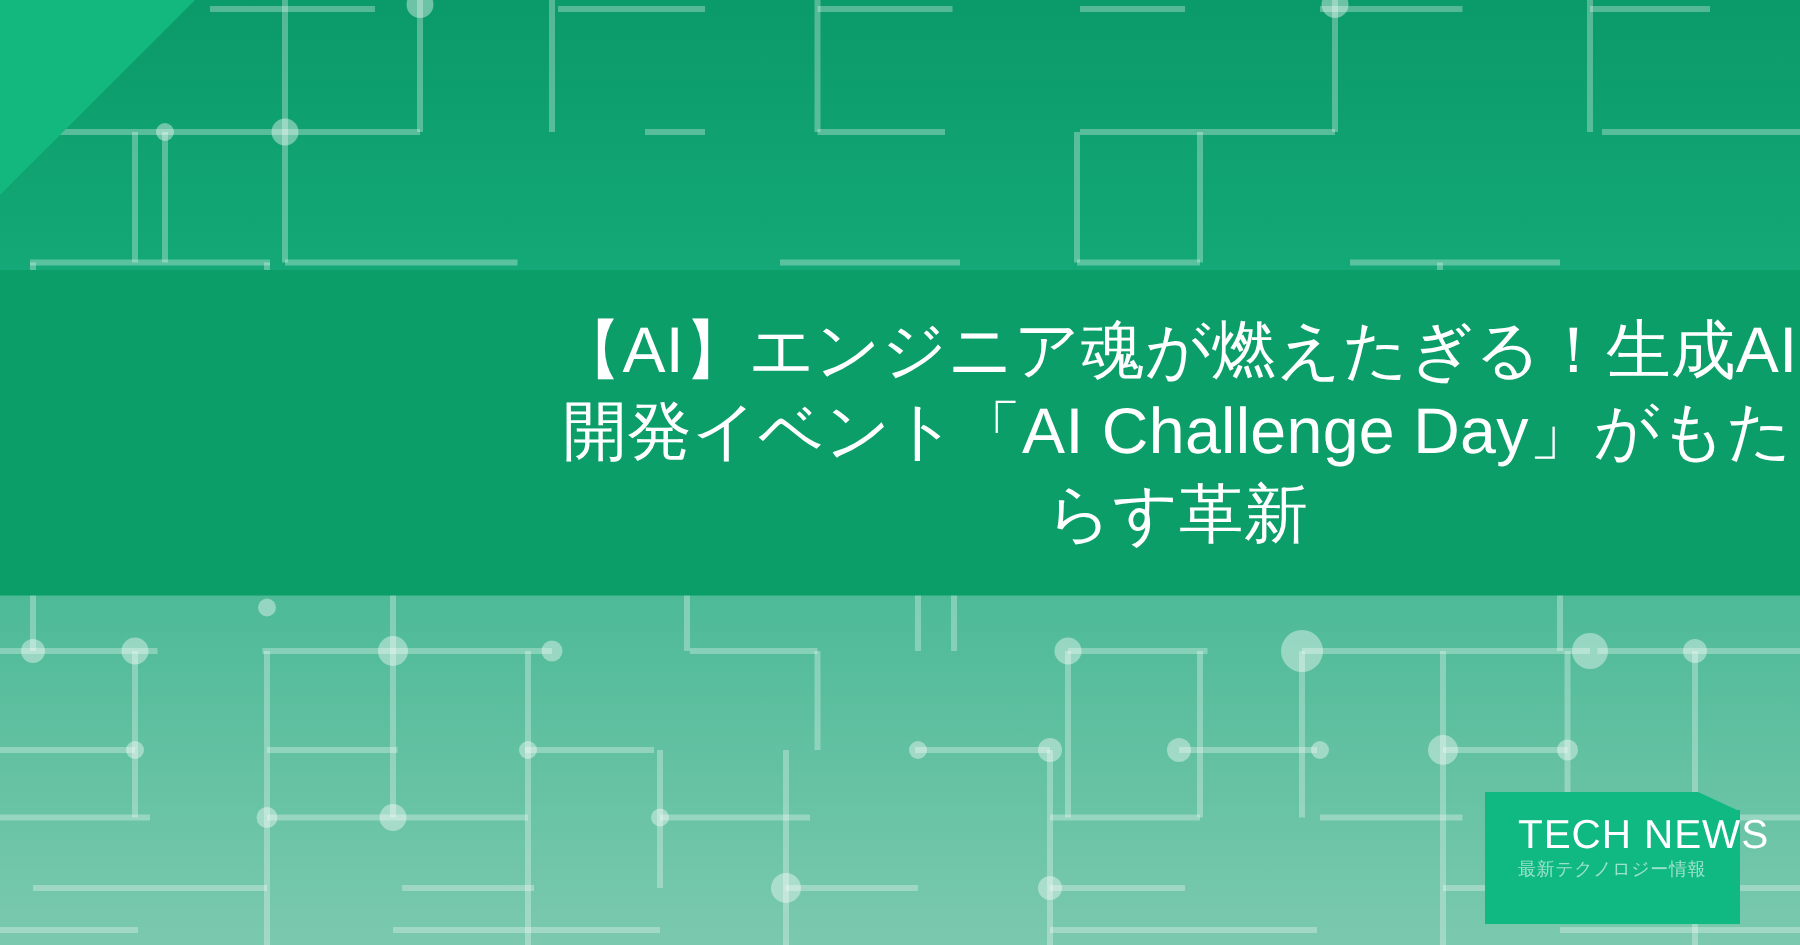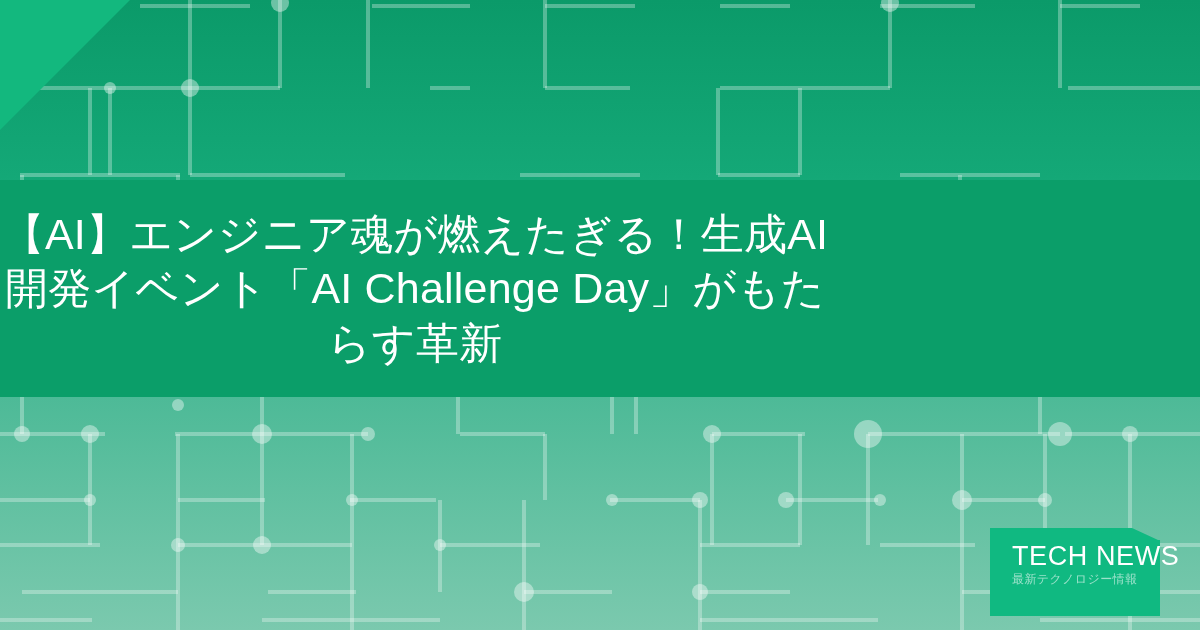--- a/index.html
+++ b/index.html
@@ -47,21 +47,21 @@
   }
 
   .title-block {
     position: absolute;
     left: 0;
     top: 180px;
     width: 1200px;
     height: 217px;
     display: flex;
     align-items: center;
-    justify-content: flex-start;
+    justify-content: flex-end;
     text-align: center;
   }
 
   .title-text {
     color: #ffffff;
     font-size: 43px;
     line-height: 1.26;
     font-weight: 400;
     letter-spacing: 0.2px;
     max-width: 830px;

